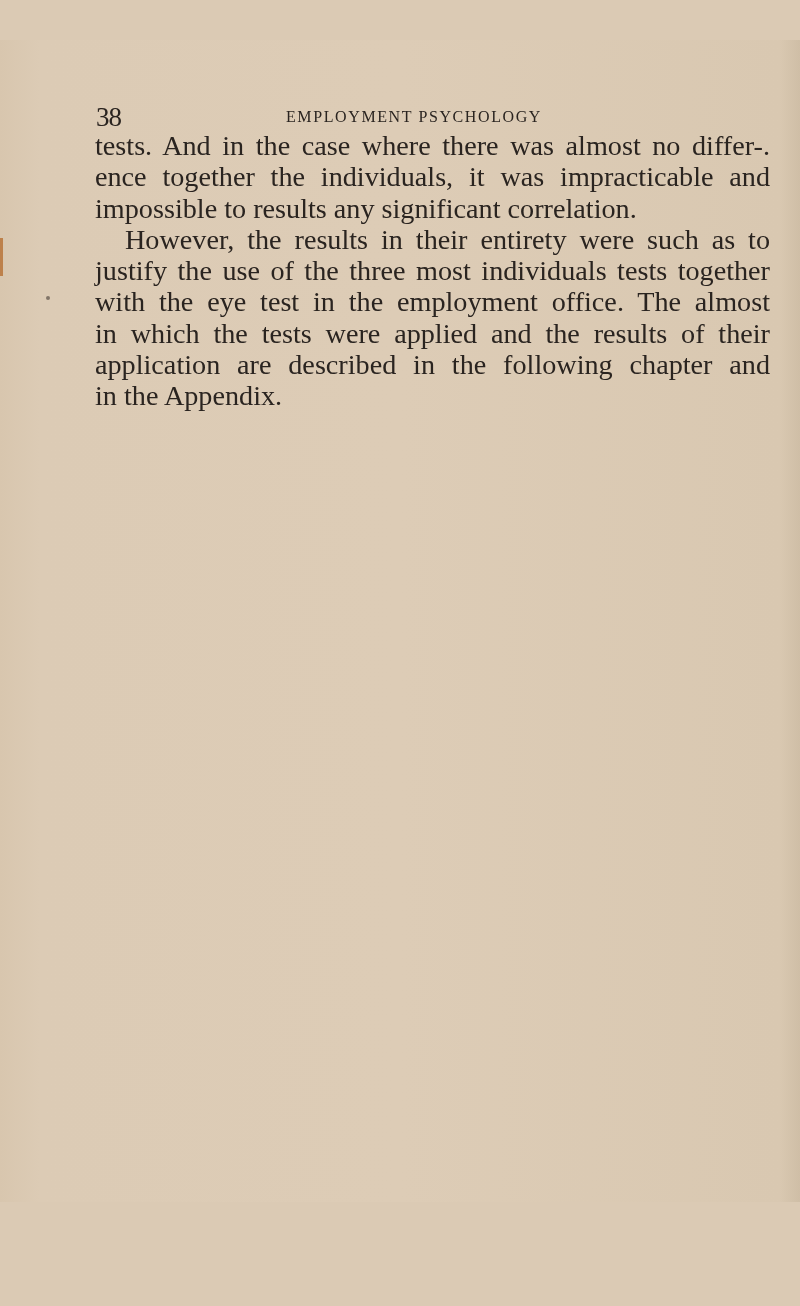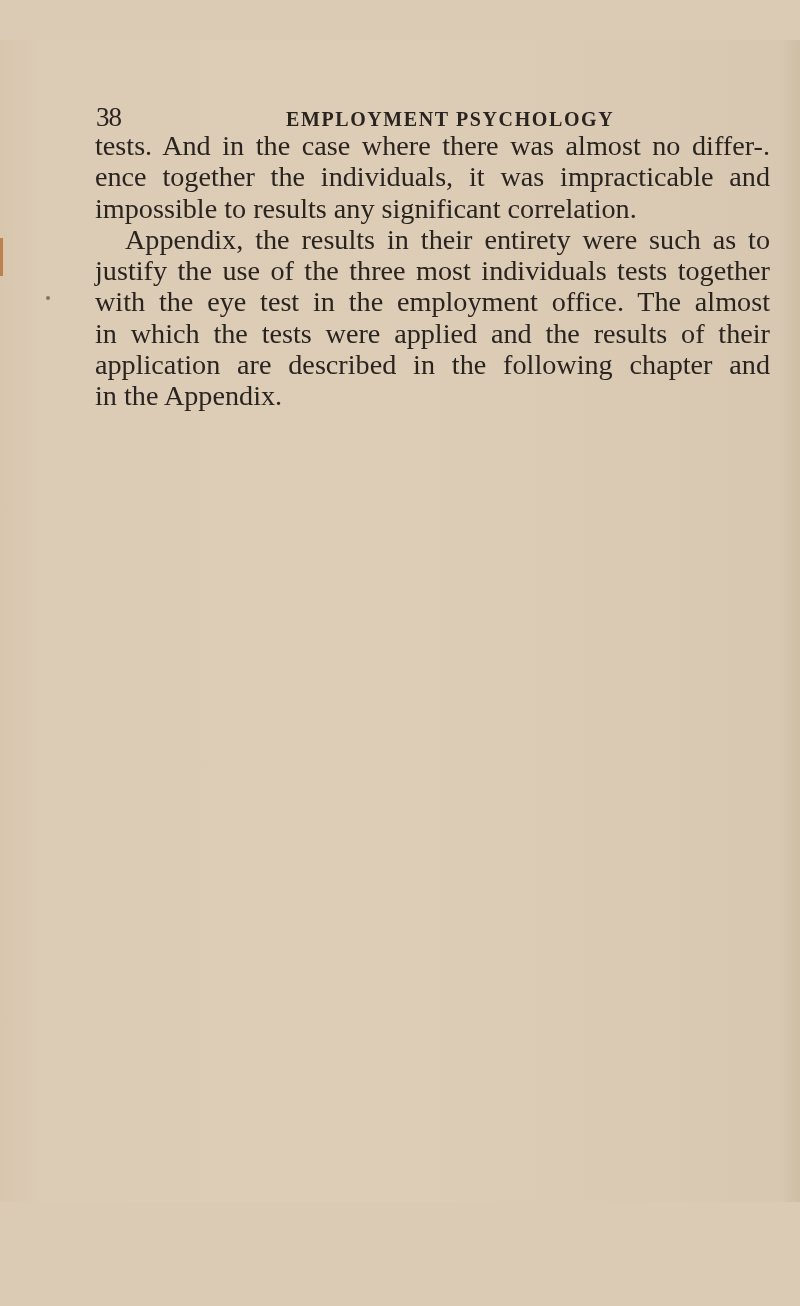--- a/index.html
+++ b/index.html
@@ -48,23 +48,22 @@
       position: absolute;
       left: 0;
       top: 0;
       font-size: 27px;
       letter-spacing: -1px;
     }
     .head-title {
       position: absolute;
       left: 190px;
       top: 6px;
-      font-size: 20px;
+      font-size: 16px;
       letter-spacing: 1.6px;
-      font-weight: bold;
     }
     .body-text {
       position: absolute;
       left: 95px;
       top: 90px;
       width: 675px;
       font-size: 28.2px;
       line-height: 31.3px;
     }
     .line {
@@ -93,21 +92,21 @@
     <span class="head-title">EMPLOYMENT PSYCHOLOGY</span>
   </div>
 
   <div class="body-text">
     <div>
       <span class="line">tests.  And in the case where there was almost no differ-.</span>
       <span class="line">ence together the individuals, it was impracticable and</span>
       <span class="line last">impossible to results any significant correlation.</span>
     </div>
     <div>
-      <span class="line indent">Appendix, the results in their entirety were such as to</span>
+      <span class="line indent">However, the results in their entirety were such as to</span>
       <span class="line">justify the use of the three most individuals tests together</span>
       <span class="line">with the eye test in the employment office.  The almost</span>
       <span class="line">in which the tests were applied and the results of their</span>
       <span class="line">application are described in the following chapter and</span>
       <span class="line last">in the Appendix.</span>
     </div>
   </div>
 </div>
 
 </body></html>

